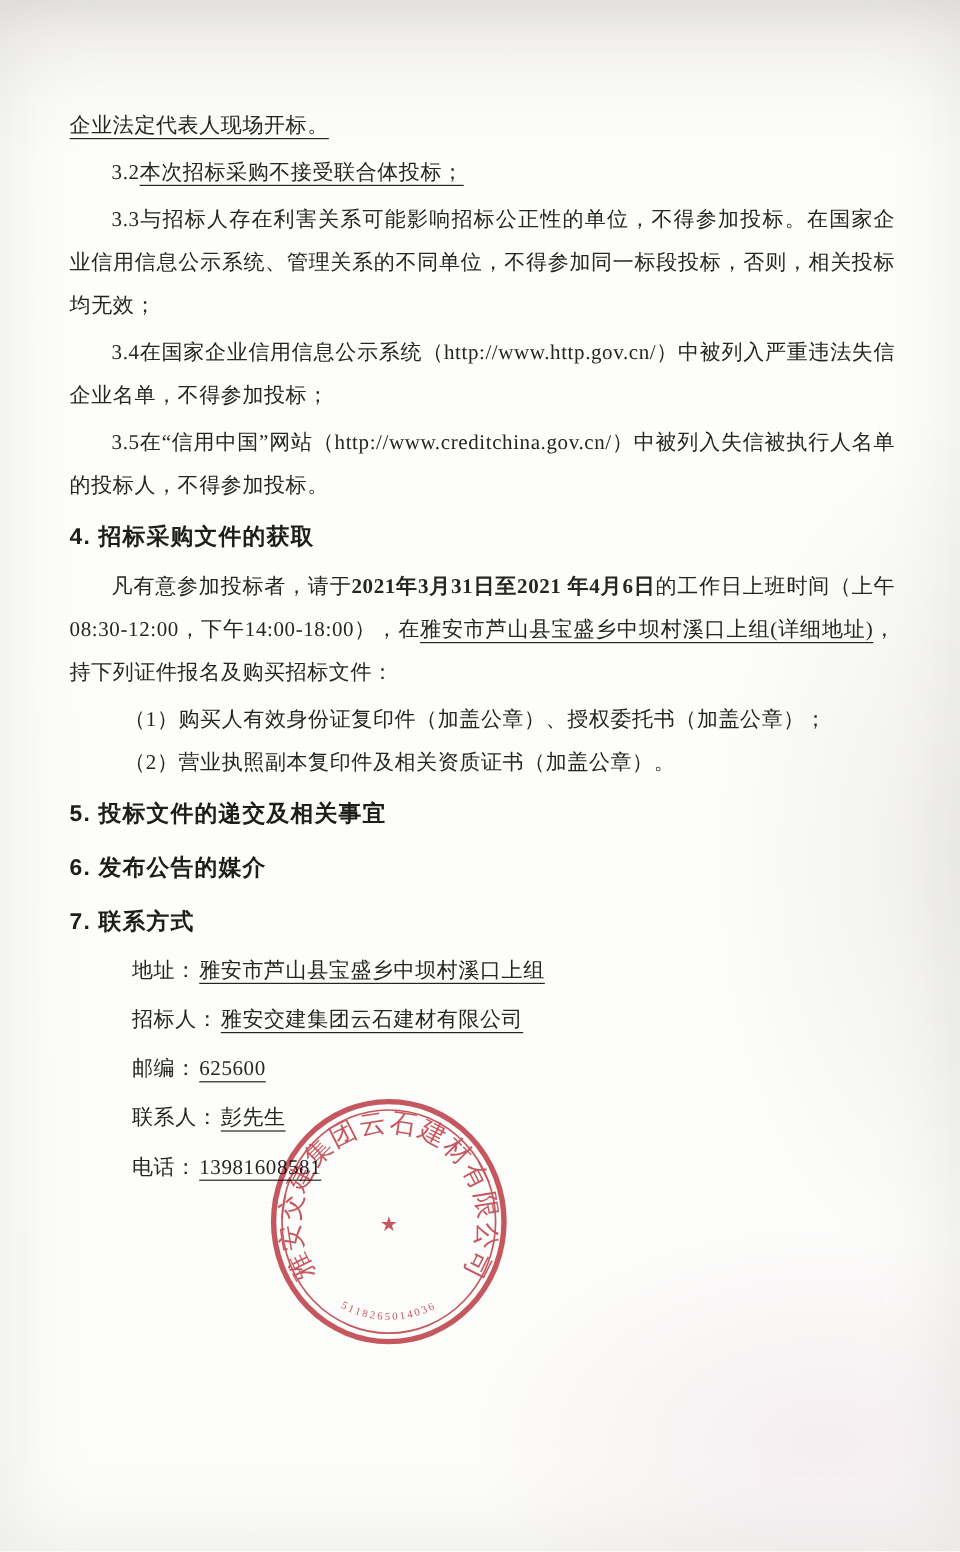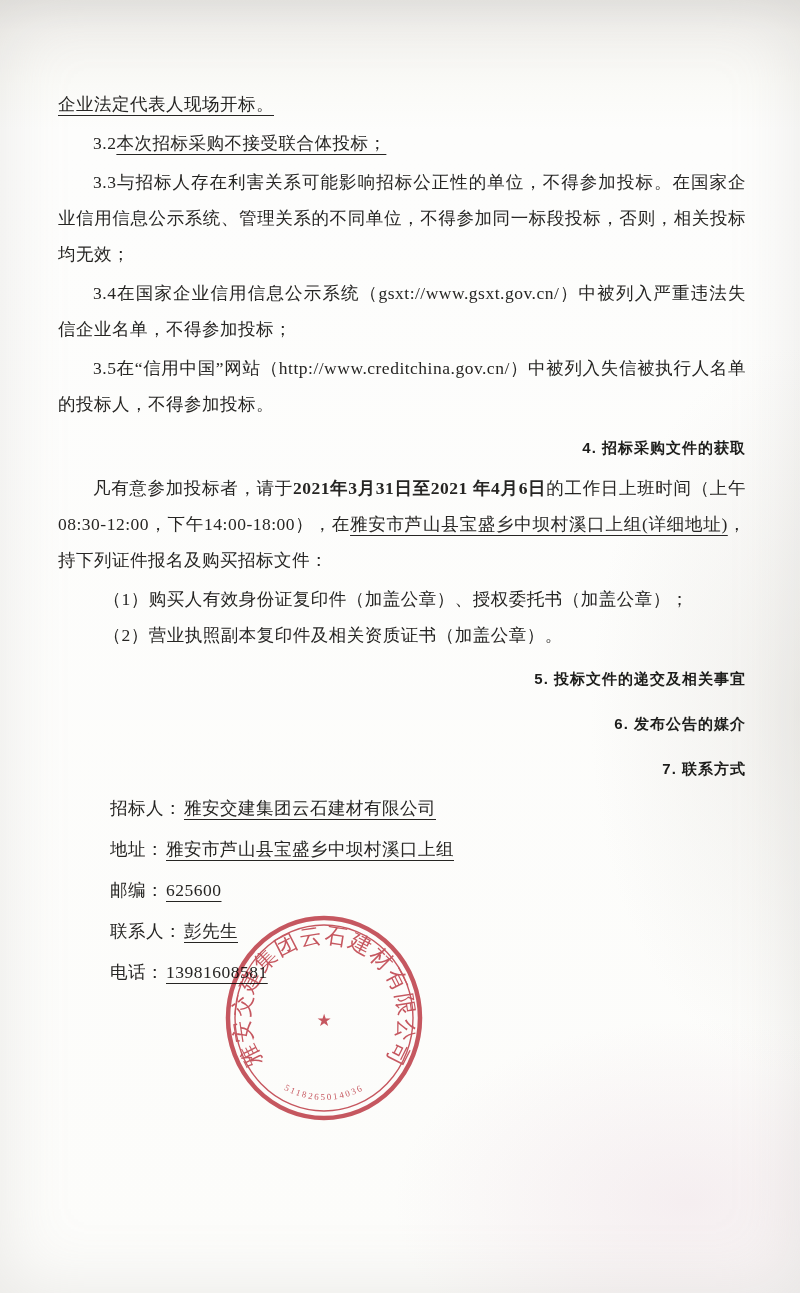--- a/index.html
+++ b/index.html
@@ -20,24 +20,23 @@
   .para {
     font-size:17.5px; line-height:36px; letter-spacing:.5px;
     margin:0 0 3px; text-align:justify; text-indent:2em;
   }
   .noindent { text-indent:0; }
   .item { text-indent:2.6em; margin-bottom:0; }
   .u { text-decoration:underline; text-underline-offset:5px; text-decoration-thickness:1.2px; }
   .b { font-weight:700; }
   h2 {
     font-family:"Liberation Sans","DejaVu Sans",sans-serif;
-    font-size:15px; line-height:38px; font-weight:700;
+    font-size:19px; line-height:38px; font-weight:700;
     letter-spacing:1px; color:#1d1d1b;
     margin:7px 0 3px;
-    text-align:right;
   }
   .contacts { padding-left:52px; margin-top:5px; }
   .crow { font-size:17.5px; line-height:30px; margin-bottom:11px; letter-spacing:.5px; }
   .crow .cvalue { margin-left:2px; }
   .stamp {
     position:absolute; left:209px; top:903px;
     width:230px; height:230px;
     opacity:.85; mix-blend-mode:multiply;
     pointer-events:none;
   }
@@ -48,43 +47,43 @@
 
 <div class="page">
   <div class="content">
 
     <p class="para noindent"><span class="u">企业法定代表人现场开标。</span></p>
 
     <p class="para"><span>3.2</span><span class="u">本次招标采购不接受联合体投标；</span></p>
 
     <p class="para">3.3与招标人存在利害关系可能影响招标公正性的单位，不得参加投标。在国家企业信用信息公示系统、管理关系的不同单位，不得参加同一标段投标，否则，相关投标均无效；</p>
 
-    <p class="para">3.4在国家企业信用信息公示系统（gsxt://www.gsxt.gov.cn/）中被列入严重违法失信企业名单，不得参加投标；</p>
+    <p class="para">3.4在国家企业信用信息公示系统（http://www.http.gov.cn/）中被列入严重违法失信企业名单，不得参加投标；</p>
 
     <p class="para">3.5在“信用中国”网站（http://www.creditchina.gov.cn/）中被列入失信被执行人名单的投标人，不得参加投标。</p>
 
     <h2>4. 招标采购文件的获取</h2>
 
     <p class="para"><span>凡有意参加投标者，请于</span><span class="b">2021年3月31日至2021 年4月6日</span><span>的工作日上班时间（上午08:30-12:00，下午14:00-18:00），在</span><span class="u">雅安市芦山县宝盛乡中坝村溪口上组(详细地址)</span><span>，持下列证件报名及购买招标文件：</span></p>
 
     <p class="para item">（1）购买人有效身份证复印件（加盖公章）、授权委托书（加盖公章）；</p>
     <p class="para item">（2）营业执照副本复印件及相关资质证书（加盖公章）。</p>
 
     <h2>5. 投标文件的递交及相关事宜</h2>
 
 
 
     <h2>6. 发布公告的媒介</h2>
 
 
     <h2>7. 联系方式</h2>
 
     <div class="contacts">
+      <div class="crow"><span class="clabel">地址：</span><span class="cvalue u">雅安市芦山县宝盛乡中坝村溪口上组</span></div>
       <div class="crow"><span class="clabel">招标人：</span><span class="cvalue u">雅安交建集团云石建材有限公司</span></div>
-      <div class="crow"><span class="clabel">地址：</span><span class="cvalue u">雅安市芦山县宝盛乡中坝村溪口上组</span></div>
       <div class="crow"><span class="clabel">邮编：</span><span class="cvalue u">625600</span></div>
       <div class="crow"><span class="clabel">联系人：</span><span class="cvalue u">彭先生</span></div>
       <div class="crow"><span class="clabel">电话：</span><span class="cvalue u">13981608581</span></div>
     </div>
 
   </div>
 
   <svg class="stamp" viewBox="-115 -115 230 230" xmlns="http://www.w3.org/2000/svg">
     <defs>
       <path id="sealArcTop" d="M -61.4 43 A 75 75 0 1 1 61.4 43" fill="none"></path>

